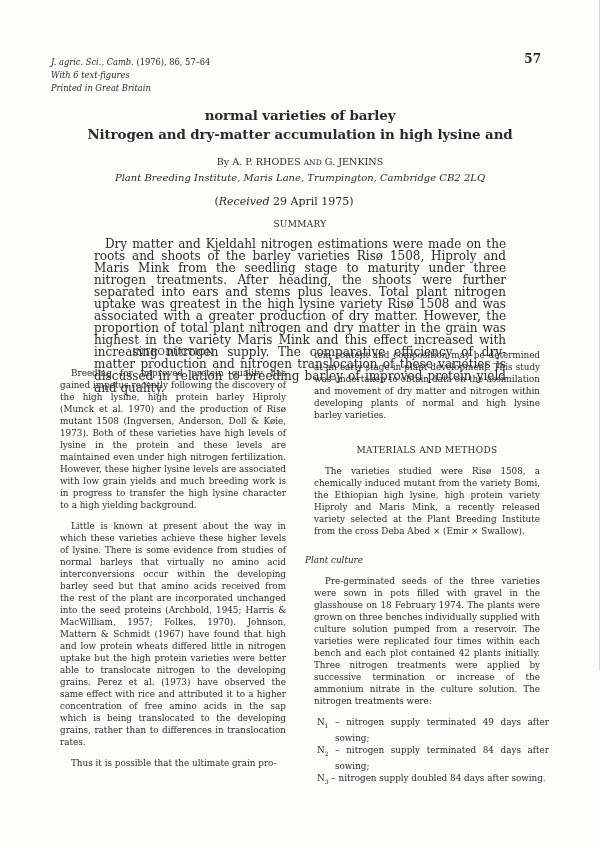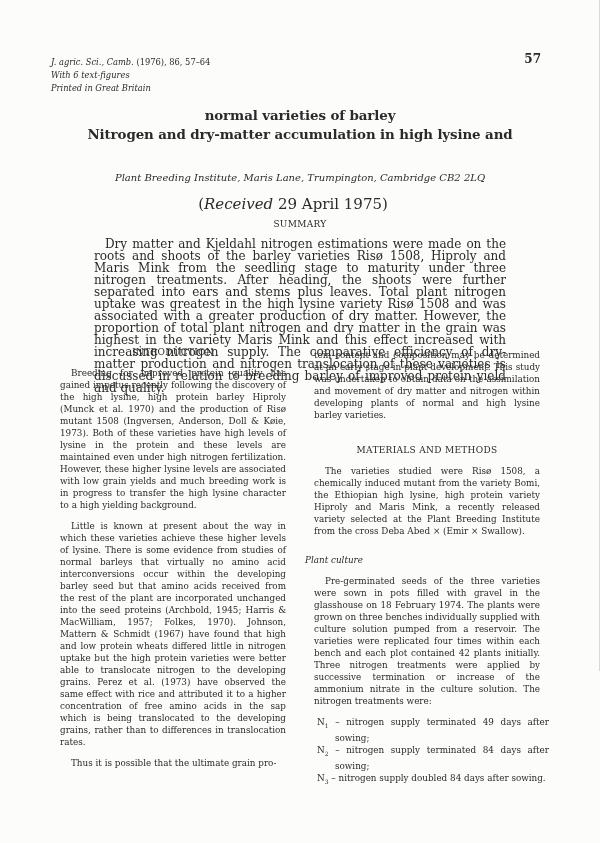--- a/index.html
+++ b/index.html
@@ -11,21 +11,21 @@
     position:relative;
   }
   .page { position:absolute; left:0; top:0; width:599px; height:671px; border-right:1px solid #d8d8d8; }
   .hdr { position:absolute; left:51px; top:56px; font-size:8.3px; line-height:13px; font-style:italic; }
   .hdr .l1 span.roman { font-style:normal; }
   .pnum { position:absolute; right:58px; top:52px; font-size:12px; font-weight:bold; }
   .title { position:absolute; left:60px; width:480px; top:106px; text-align:center; font-size:13.4px; font-weight:bold; line-height:19px; letter-spacing:-0.1px; }
   .authors { position:absolute; left:60px; width:480px; top:156px; text-align:center; font-size:9.6px; }
   .authors .sc { font-size:7.5px; }
   .affil { position:absolute; left:60px; width:480px; top:172px; text-align:center; font-size:10px; font-style:italic; }
-  .received { position:absolute; left:53px; width:480px; top:195px; text-align:center; font-size:15px; }
+  .received { position:absolute; left:44px; width:480px; top:195px; text-align:center; font-size:11px; }
   .received i { font-style:italic; }
   .summary-h { position:absolute; left:60px; width:480px; top:219px; text-align:center; font-size:9px; letter-spacing:0.3px; }
   .summary { position:absolute; left:94px; width:412px; top:238px; font-size:12px; line-height:12px; text-align:justify; text-indent:11px; }
   .col { position:absolute; width:244px; font-size:8.8px; line-height:12px; text-align:justify; }
   .col.left { left:51px; top:346px; }
   .col.right-top { left:305px; top:340px; }
   .sec-h { text-align:center; font-size:9px; letter-spacing:0.3px; margin:0 0 7px 0; }
   p { margin:9px; text-indent:11px; }
   p.noind { text-indent:0; }
   .sub-h { font-style:italic; margin:0 0 6px 0; }
@@ -42,20 +42,26 @@
     <div>With 6 text-figures</div>
     <div>Printed in Great Britain</div>
   </div>
   <div class="pnum">57</div>
 
   <div class="title">
     <div>normal varieties of barley</div>
     <div>Nitrogen and dry-matter accumulation in high lysine and</div>
   </div>
 
+  <div class="authors">
+    <span>By</span>
+    <span>A. P. RHODES</span>
+    <span class="sc" style="text-transform:uppercase">and</span>
+    <span>G. JENKINS</span>
+  </div>
   <div class="affil">Plant Breeding Institute, Maris Lane, Trumpington, Cambridge CB2 2LQ</div>
   <div class="received">(<i>Received</i> <span>29 April 1975</span>)</div>
 
   <div class="summary-h">SUMMARY</div>
   <div class="summary">Dry matter and Kjeldahl nitrogen estimations were made on the roots and shoots of the barley varieties Risø 1508, Hiproly and Maris Mink from the seedling stage to maturity under three nitrogen treatments. After heading, the shoots were further separated into ears and stems plus leaves. Total plant nitrogen uptake was greatest in the high lysine variety Risø 1508 and was associated with a greater production of dry matter. However, the proportion of total plant nitrogen and dry matter in the grain was highest in the variety Maris Mink and this effect increased with increasing nitrogen supply. The comparative efficiency of dry-matter production and nitrogen translocation of these varieties is discussed in relation to breeding barley of improved protein yield and quality.</div>
 
   <div class="col left">
     <div class="sec-h">INTRODUCTION</div>
     <p>Breeding for improved protein quality has gained impetus recently following the discovery of the high lysine, high protein barley Hiproly (Munck et al. 1970) and the production of Risø mutant 1508 (Ingversen, Anderson, Doll &amp; Køie, 1973). Both of these varieties have high levels of lysine in the protein and these levels are maintained even under high nitrogen fertilization. However, these higher lysine levels are associated with low grain yields and much breeding work is in progress to transfer the high lysine character to a high yielding background.</p>
     <p>Little is known at present about the way in which these varieties achieve these higher levels of lysine. There is some evidence from studies of normal barleys that virtually no amino acid interconversions occur within the developing barley seed but that amino acids received from the rest of the plant are incorporated unchanged into the seed proteins (Archbold, 1945; Harris &amp; MacWilliam, 1957; Folkes, 1970). Johnson, Mattern &amp; Schmidt (1967) have found that high and low protein wheats differed little in nitrogen uptake but the high protein varieties were better able to translocate nitrogen to the developing grains. Perez et al. (1973) have observed the same effect with rice and attributed it to a higher concentration of free amino acids in the sap which is being translocated to the developing grains, rather than to differences in translocation rates.</p>

